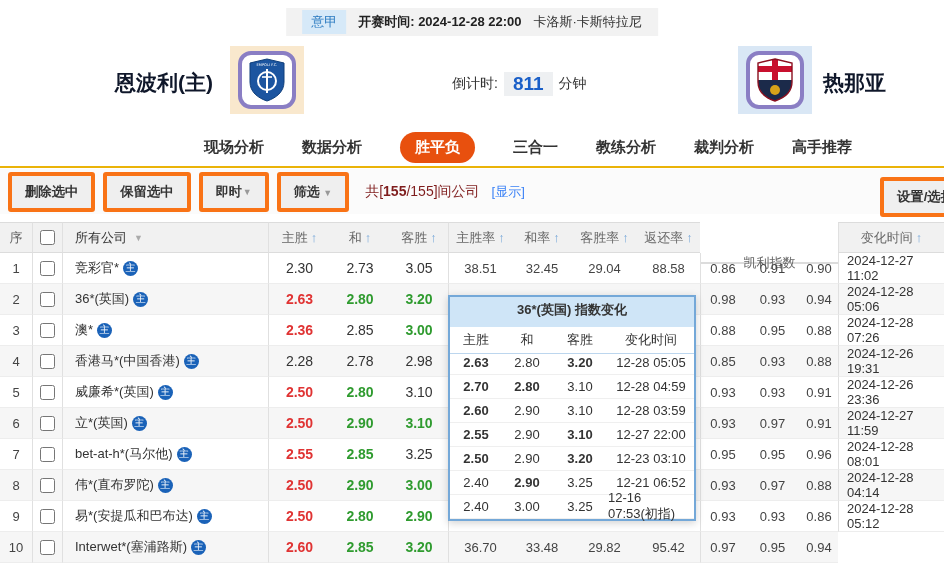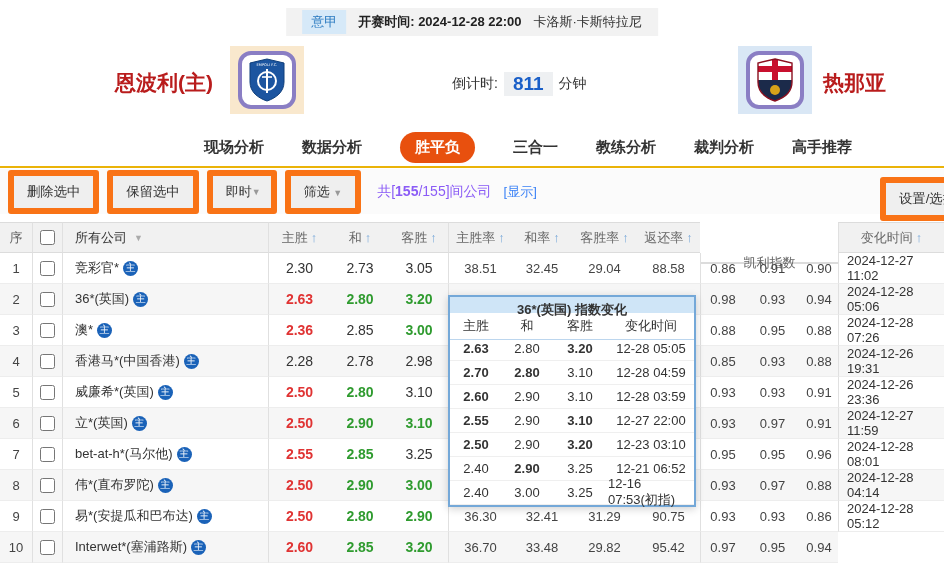--- a/index.html
+++ b/index.html
@@ -11,21 +11,21 @@
   
   .meta-bar {
     position:absolute; top:8px; left:50%; transform:translateX(-50%);
     height:28px; background:#f2f2f2; display:flex; align-items:center;
     gap:12px; padding:0 16px; font-size:13px; white-space:nowrap;
   }
   .league-badge { background:#d6e9f8; color:#2b7bc0; padding:3px 9px; font-size:13px; }
   .kickoff { font-weight:700; color:#222; }
   .referee { color:#333; }
   
-  .team-name { position:absolute; font-size:21px; font-weight:700; color:#b91c1c; }
+  .team-name { position:absolute; font-size:21px; font-weight:700; color:#0f172a; }
   .home-name { left:115px; top:69px; }
   .away-name { left:823px; top:69px; }
   .logo-panel { position:absolute; top:46px; width:74px; height:68px; display:flex; align-items:center; justify-content:center; }
   .home-panel { left:230px; background:#f9e8cd; }
   .away-panel { left:738px; background:#d9e7f5; }
   .logo-box { width:58px; height:58px; background:#fff; border:4px solid #8a7ec4; border-radius:13px; display:flex; align-items:center; justify-content:center; }
   .countdown { position:absolute; left:452px; top:72px; display:flex; align-items:center; gap:6px; font-size:14px; }
   .countdown-value { background:#eef0f2; color:#1a5fc8; font-weight:700; font-size:19px; padding:1px 9px; }
   
   .tab-bar {
@@ -33,24 +33,24 @@
     border-bottom:2px solid #eab308; display:flex; align-items:center;
     padding-left:204px; gap:38px; font-size:15px; font-weight:700; color:#333;
   }
   .tab { cursor:pointer; }
   .tab.active { background:#e8500e; color:#fff; padding:6px 15px; border-radius:17px; }
   
   .toolbar {
     position:absolute; top:169px; left:0; width:944px; height:45px;
     background:#fbfbfb; display:flex; align-items:center; padding-left:8px; gap:8px; font-size:13px;
   }
-  .btn { background:#efefef; border:6px solid #f97316; border-radius:3px; padding:7px 13px; color:#333; cursor:pointer; white-space:nowrap; }
+  .btn { background:#efefef; border:4px solid #f97316; border-radius:3px; padding:7px 13px; color:#333; cursor:pointer; white-space:nowrap;font-weight:bold; }
   .select-btn { width:70px; display:flex; align-items:center; justify-content:space-between; }
   .caret { color:#999; font-size:9px; }
-  .company-count { margin-left:8px; font-size:14px; color:#8b5cf6; white-space:nowrap; }
+  .company-count { margin-left:8px; font-size:14px; color:#7f1d1d; white-space:nowrap; }
   .company-count b { font-weight:700; }
   .show-link { color:#3b82f6; margin-left:4px; cursor:pointer; }
   .settings-btn { position:absolute; left:880px; top:8px; }
   
   .odds-table {
     position:absolute; top:222px; left:0; width:944px;
     display:grid;
     grid-template-columns:32px 30px 206px 62px 60px 58px 64px 60px 65px 63px 45px 55px 38px 106px;
     grid-auto-rows:31px; font-size:13px;
   }
@@ -67,21 +67,21 @@
   .arrow { color:#76a7d9; font-weight:700; font-size:13px; }
   .fcaret { color:#aaa; font-size:9px; margin-left:4px; }
   .badge { width:15px; height:15px; border-radius:50%; background:#1a62b8; color:#fff; font-size:10px;
            display:inline-flex; align-items:center; justify-content:center; margin-left:4px; flex:none; }
   input[type=checkbox] { width:15px; height:15px; accent-color:#fff; }
   
   .popup {
     position:absolute; left:448px; top:295px; width:248px; background:#fff;
     border:2px solid #74a8d8; box-shadow:0 2px 8px rgba(0,0,0,.18); z-index:5;
   }
-  .popup-title { height:16px; line-height:26px; background:#cfe5f7; text-align:center; font-weight:700; font-size:13px; color:#333; }
+  .popup-title { height:30px; line-height:26px; background:#cfe5f7; text-align:center; font-weight:700; font-size:13px; color:#333; }
   .popup-grid { display:grid; grid-template-columns:52px 50px 56px 86px; grid-auto-rows:24px; font-size:13px; }
   .pcell { display:flex; align-items:center; justify-content:center; border-bottom:1px solid #efefef; color:#333; }
   .phead { height:27px; border-bottom:1px solid #bcd6ee; color:#333; }
 </style>
 </head>
 <body>
 
 <div class="page">
 
   <div class="meta-bar">

